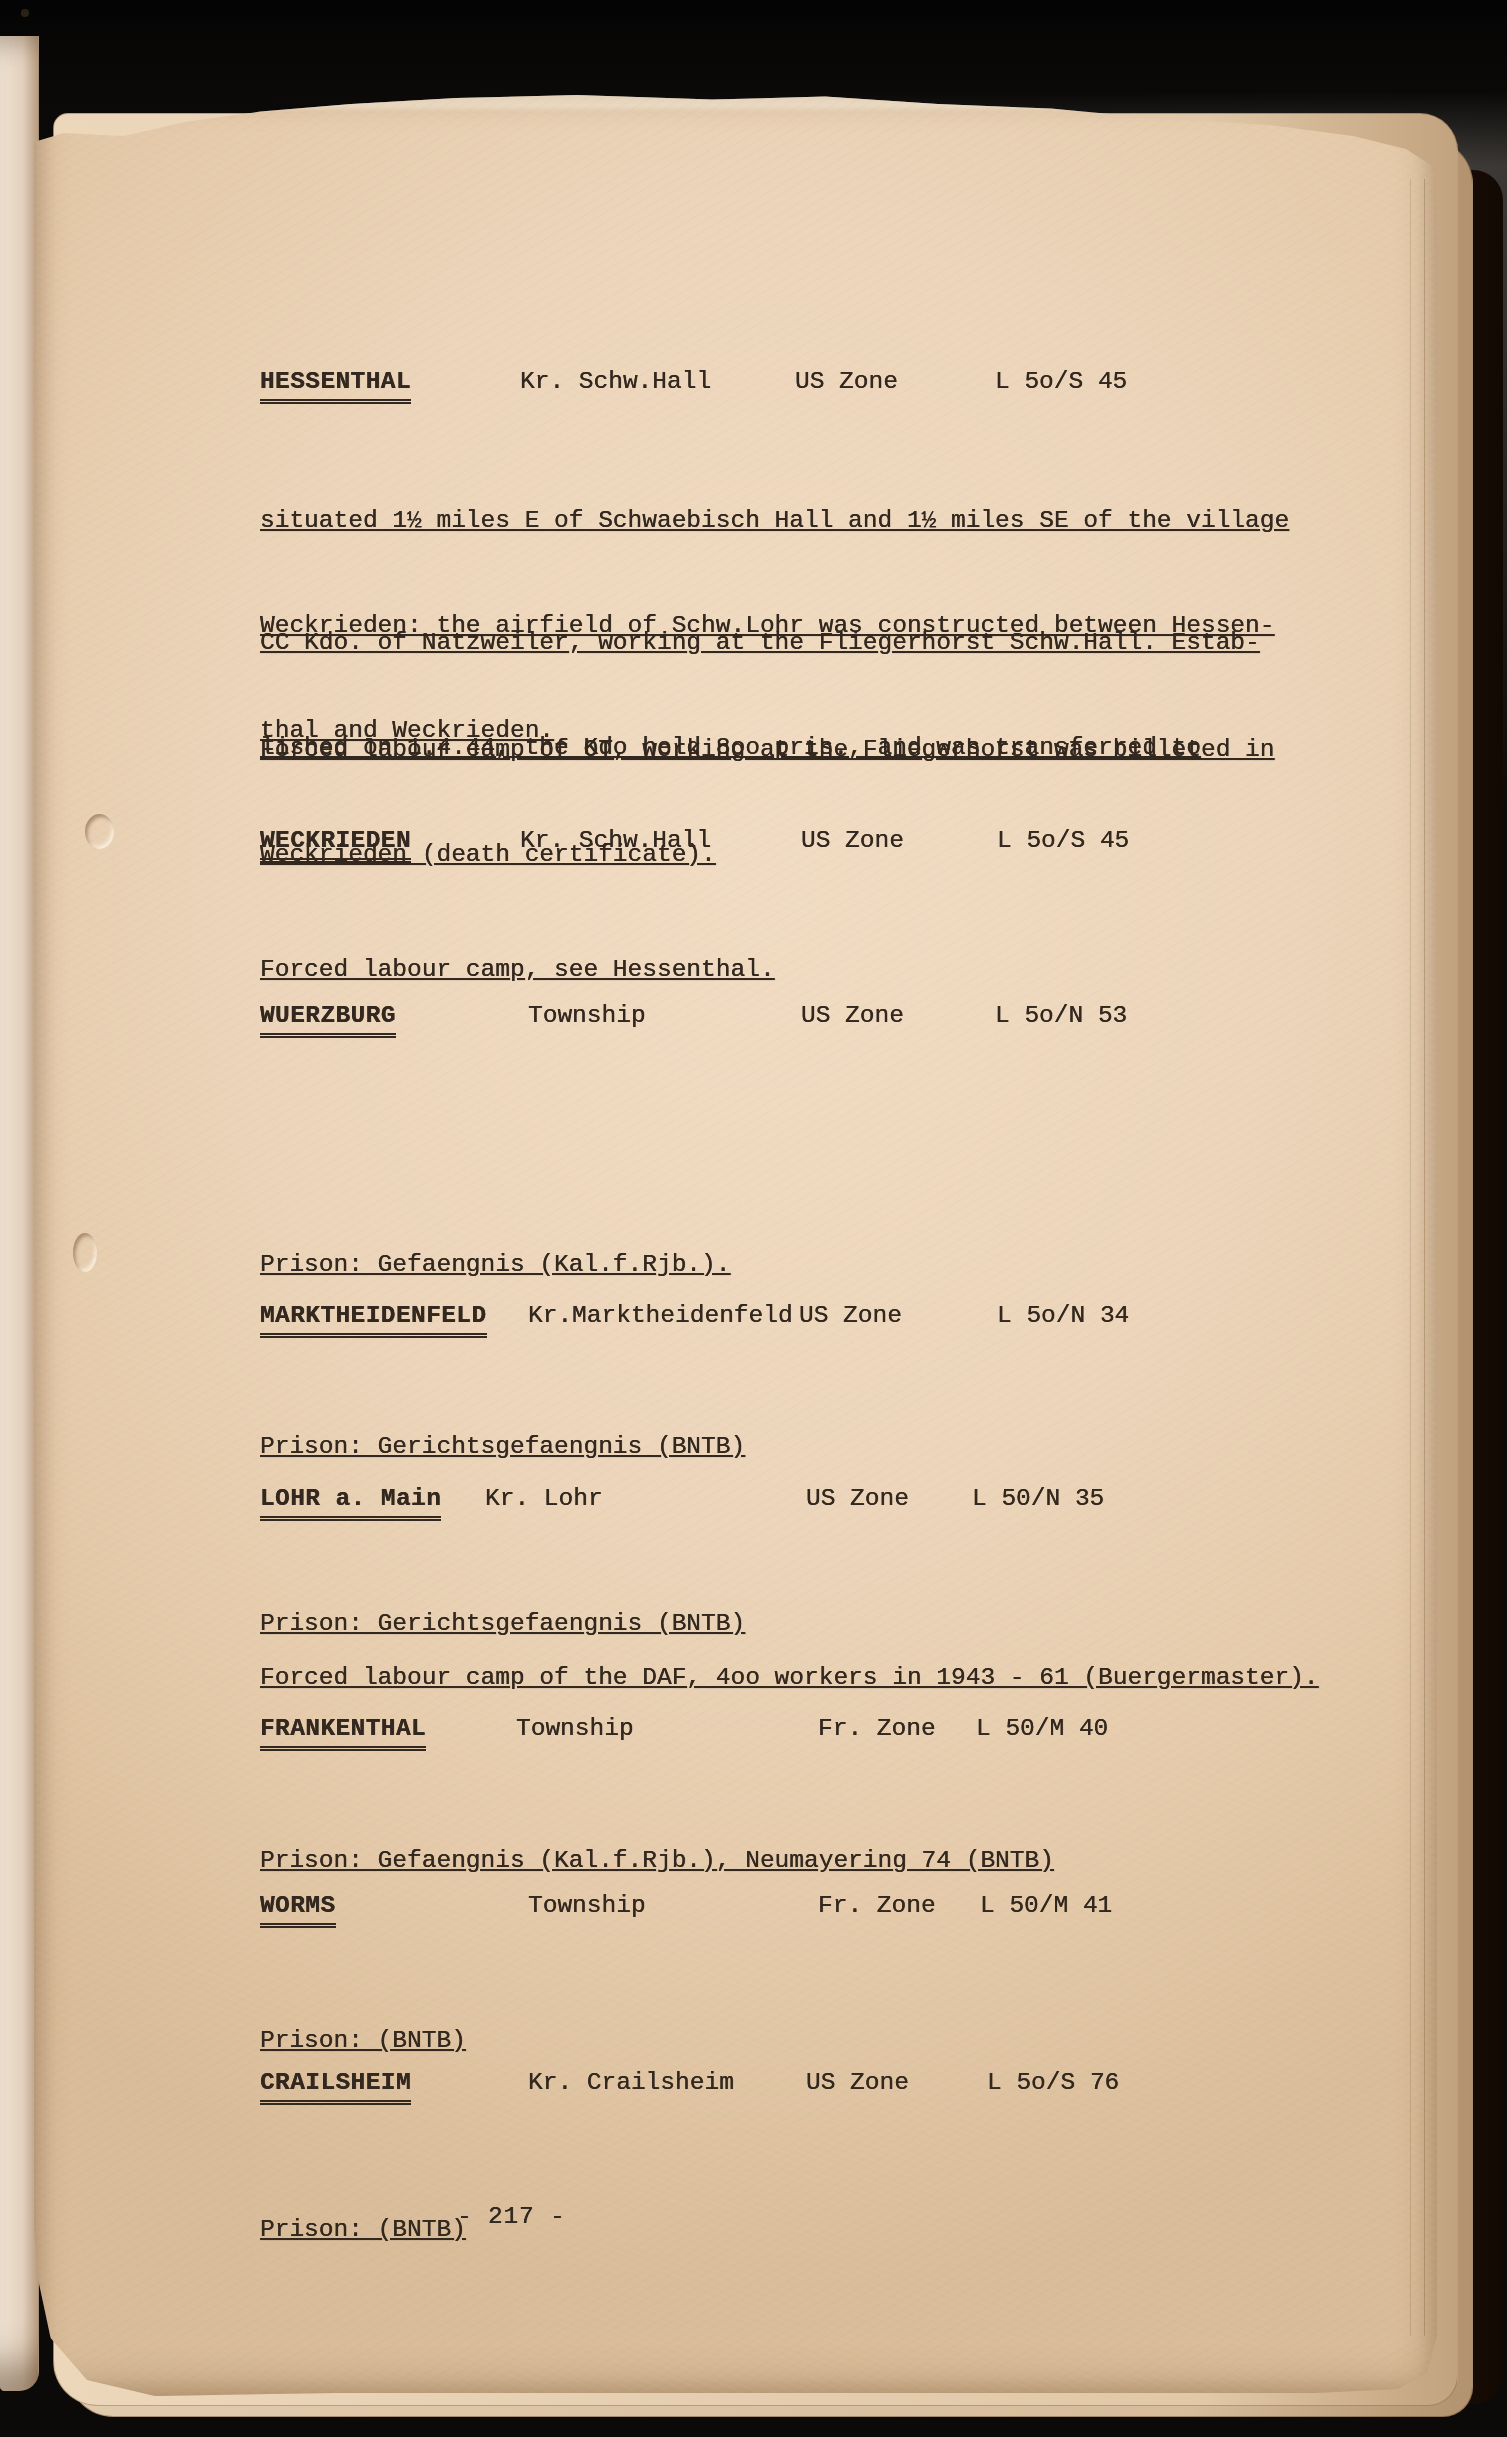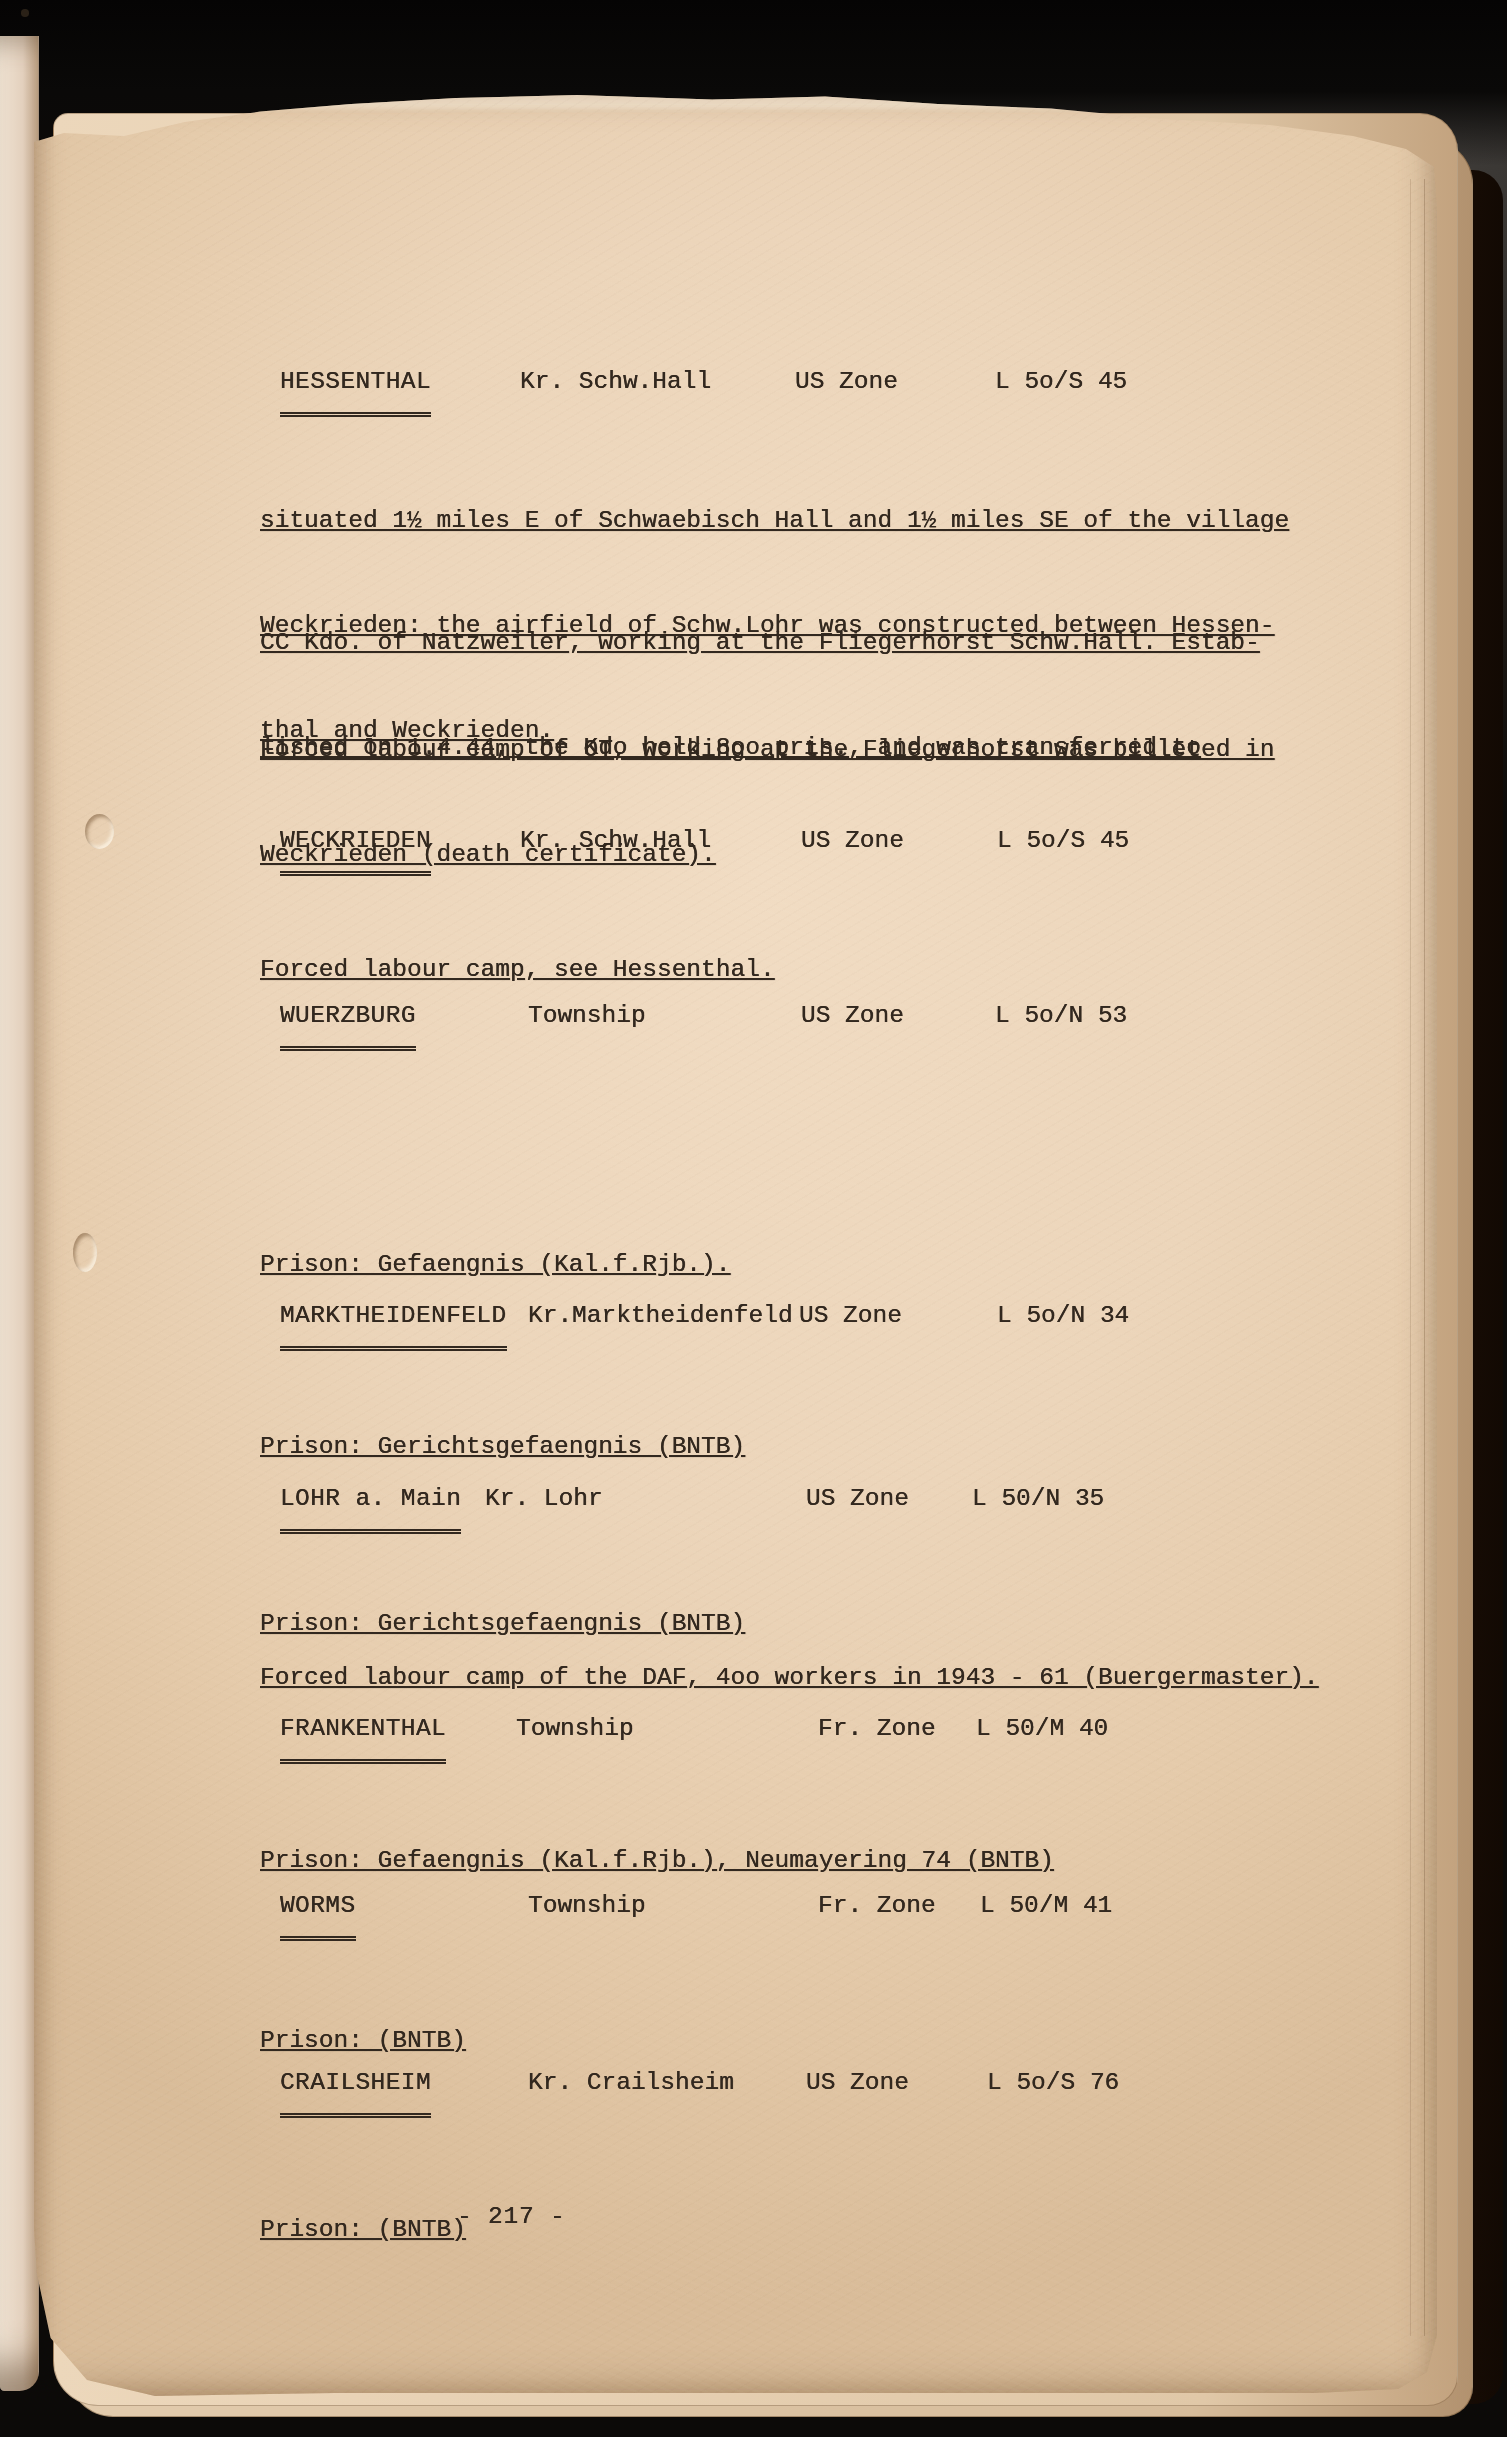--- a/index.html
+++ b/index.html
@@ -50,22 +50,22 @@
       repeating-linear-gradient(23deg, rgba(255,250,240,.045) 0 2.3px, rgba(0,0,0,0) 2.3px 6.8px),
       repeating-linear-gradient(-31deg, rgba(120,90,60,.04) 0 1.5px, rgba(0,0,0,0) 1.5px 8.3px);}
   .hairline{position:absolute;top:90px;bottom:60px;width:1.5px;background:rgba(115,85,55,.32);}
   .dimple{position:absolute;border-radius:50%;
     box-shadow:inset 2.3px 3px 3.8px rgba(120,88,55,.55), inset -2.3px -3px 3.8px rgba(255,248,235,.75);}
   
   .typed{position:absolute;left:260px;top:0;width:1130px;height:2438px;
     color:#32281f;font-size:24.5px;line-height:35px;
     text-shadow:0 0 0.5px rgba(45,34,24,.9), 0.5px 0.3px 0 rgba(45,34,24,.28);}
   .block{position:absolute;left:0;white-space:pre;}
-  .header .name{position:absolute;left:0;top:0;font-weight:normal;letter-spacing:0.4px;
-    padding-bottom:13px;border-bottom:5.3px double #32281f;white-space:pre;margin-left:20px;}
+  .header .name{position:absolute;left:0;top:0;font-weight:bold;letter-spacing:0.4px;
+    padding-bottom:0;border-bottom:5.3px double #32281f;white-space:pre;}
   .header span.col{position:absolute;top:0;white-space:pre;}
   .ln{height:35px;white-space:pre;text-decoration:underline;}
   .ln.ind{}
   .pagenum{letter-spacing:0.8px;}
 </style>
 </head>
 <body>
 
 <div class="scan-top-shadow"></div>
 <div class="book-edge"></div>

